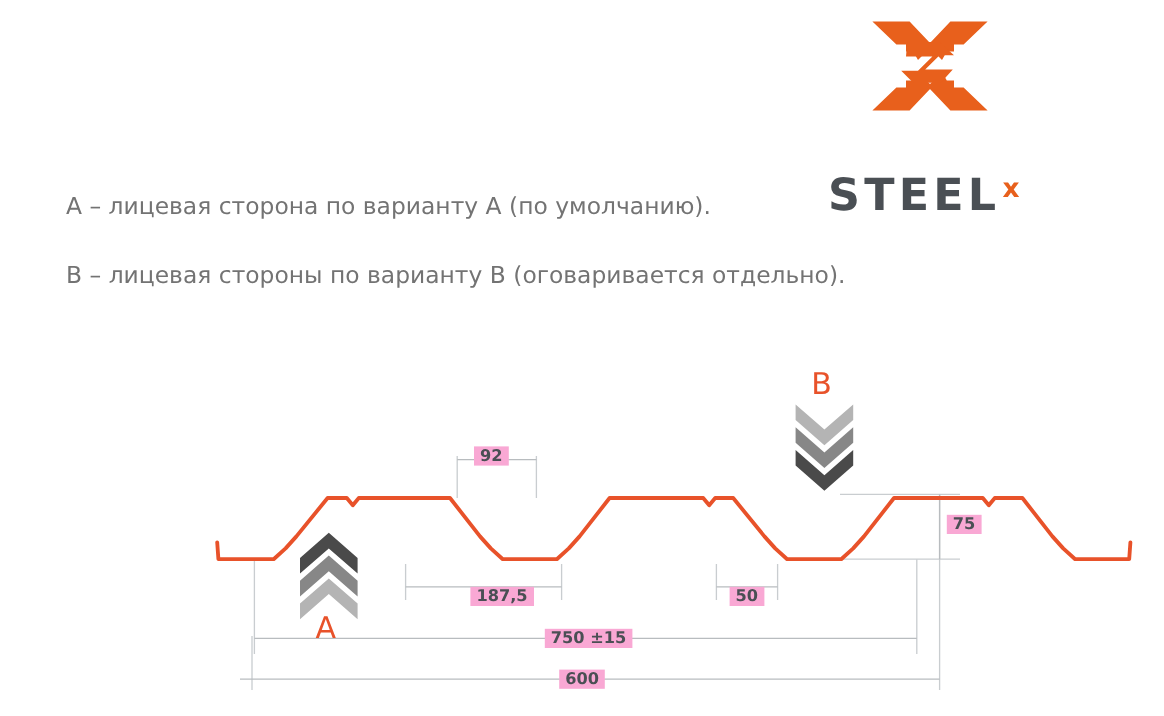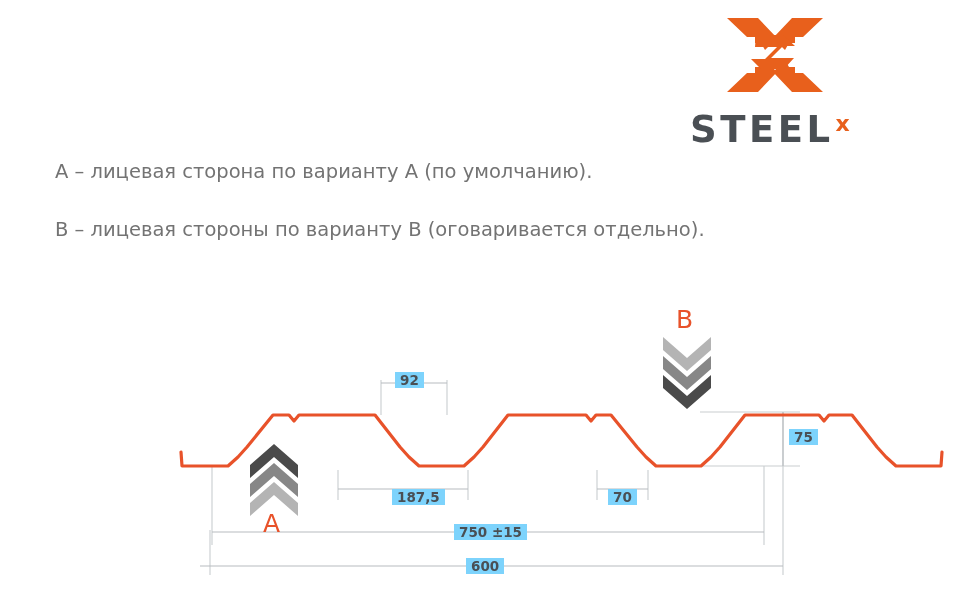--- a/index.html
+++ b/index.html
@@ -40,20 +40,21 @@
     align-items: baseline;
     justify-content: flex-start;
   }
   #wordmark-steel {
     font-family: "DejaVu Sans", sans-serif;
     font-size: 37px;
     font-weight: bold;
     letter-spacing: 3.5px;
     color: #4a4f54;
     line-height: 1;
+    margin-top: 33px;
   }
   #wordmark-x {
     font-family: "DejaVu Sans", sans-serif;
     font-size: 22px;
     font-weight: bold;
     color: #e8601c;
     line-height: 1;
     position: relative;
     top: -11px;
     left: 2px;
@@ -80,21 +81,21 @@
     height: 597px;
   }
 
   
   .dim-label {
     position: absolute;
     font-family: "DejaVu Sans", sans-serif;
     font-size: 13.5px;
     font-weight: bold;
     color: #4a4f54;
-    background: #7dd3fc;
+    background: #f9a8d4;
     padding: 0 5px;
     white-space: nowrap;
   }
   #dim-92      { left: 395px; top: 372px; }
   #dim-1875    { left: 392px; top: 489px; }
   #dim-50      { left: 608px; top: 489px; }
   #dim-750     { left: 454px; top: 524px; text-align: right; }
   #dim-800     { left: 466px; top: 558px; }
   #dim-75      { left: 789px; top: 429px; text-align: right; }
 
@@ -217,19 +218,19 @@
 
   <g>
     <path d="M 663,337 L 687,358 L 711,337 L 711,350 L 687,371 L 663,350 Z" fill="#b4b4b4"></path>
     <path d="M 663,356 L 687,377 L 711,356 L 711,369 L 687,390 L 663,369 Z" fill="#878787"></path>
     <path d="M 663,375 L 687,396 L 711,375 L 711,388 L 687,409 L 663,388 Z" fill="#4a4a4a"></path>
   </g>
 </svg>
 
 <div class="dim-label" id="dim-92">92</div>
 <div class="dim-label" id="dim-1875">187,5</div>
-<div class="dim-label" id="dim-50">70</div>
+<div class="dim-label" id="dim-50">50</div>
 <div class="dim-label" id="dim-750">750 ±15</div>
 <div class="dim-label" id="dim-800">600</div>
 <div class="dim-label" id="dim-75">75</div>
 
 <div class="side-letter" id="letter-a">A</div>
 <div class="side-letter" id="letter-b">B</div>
 
 </body></html>

